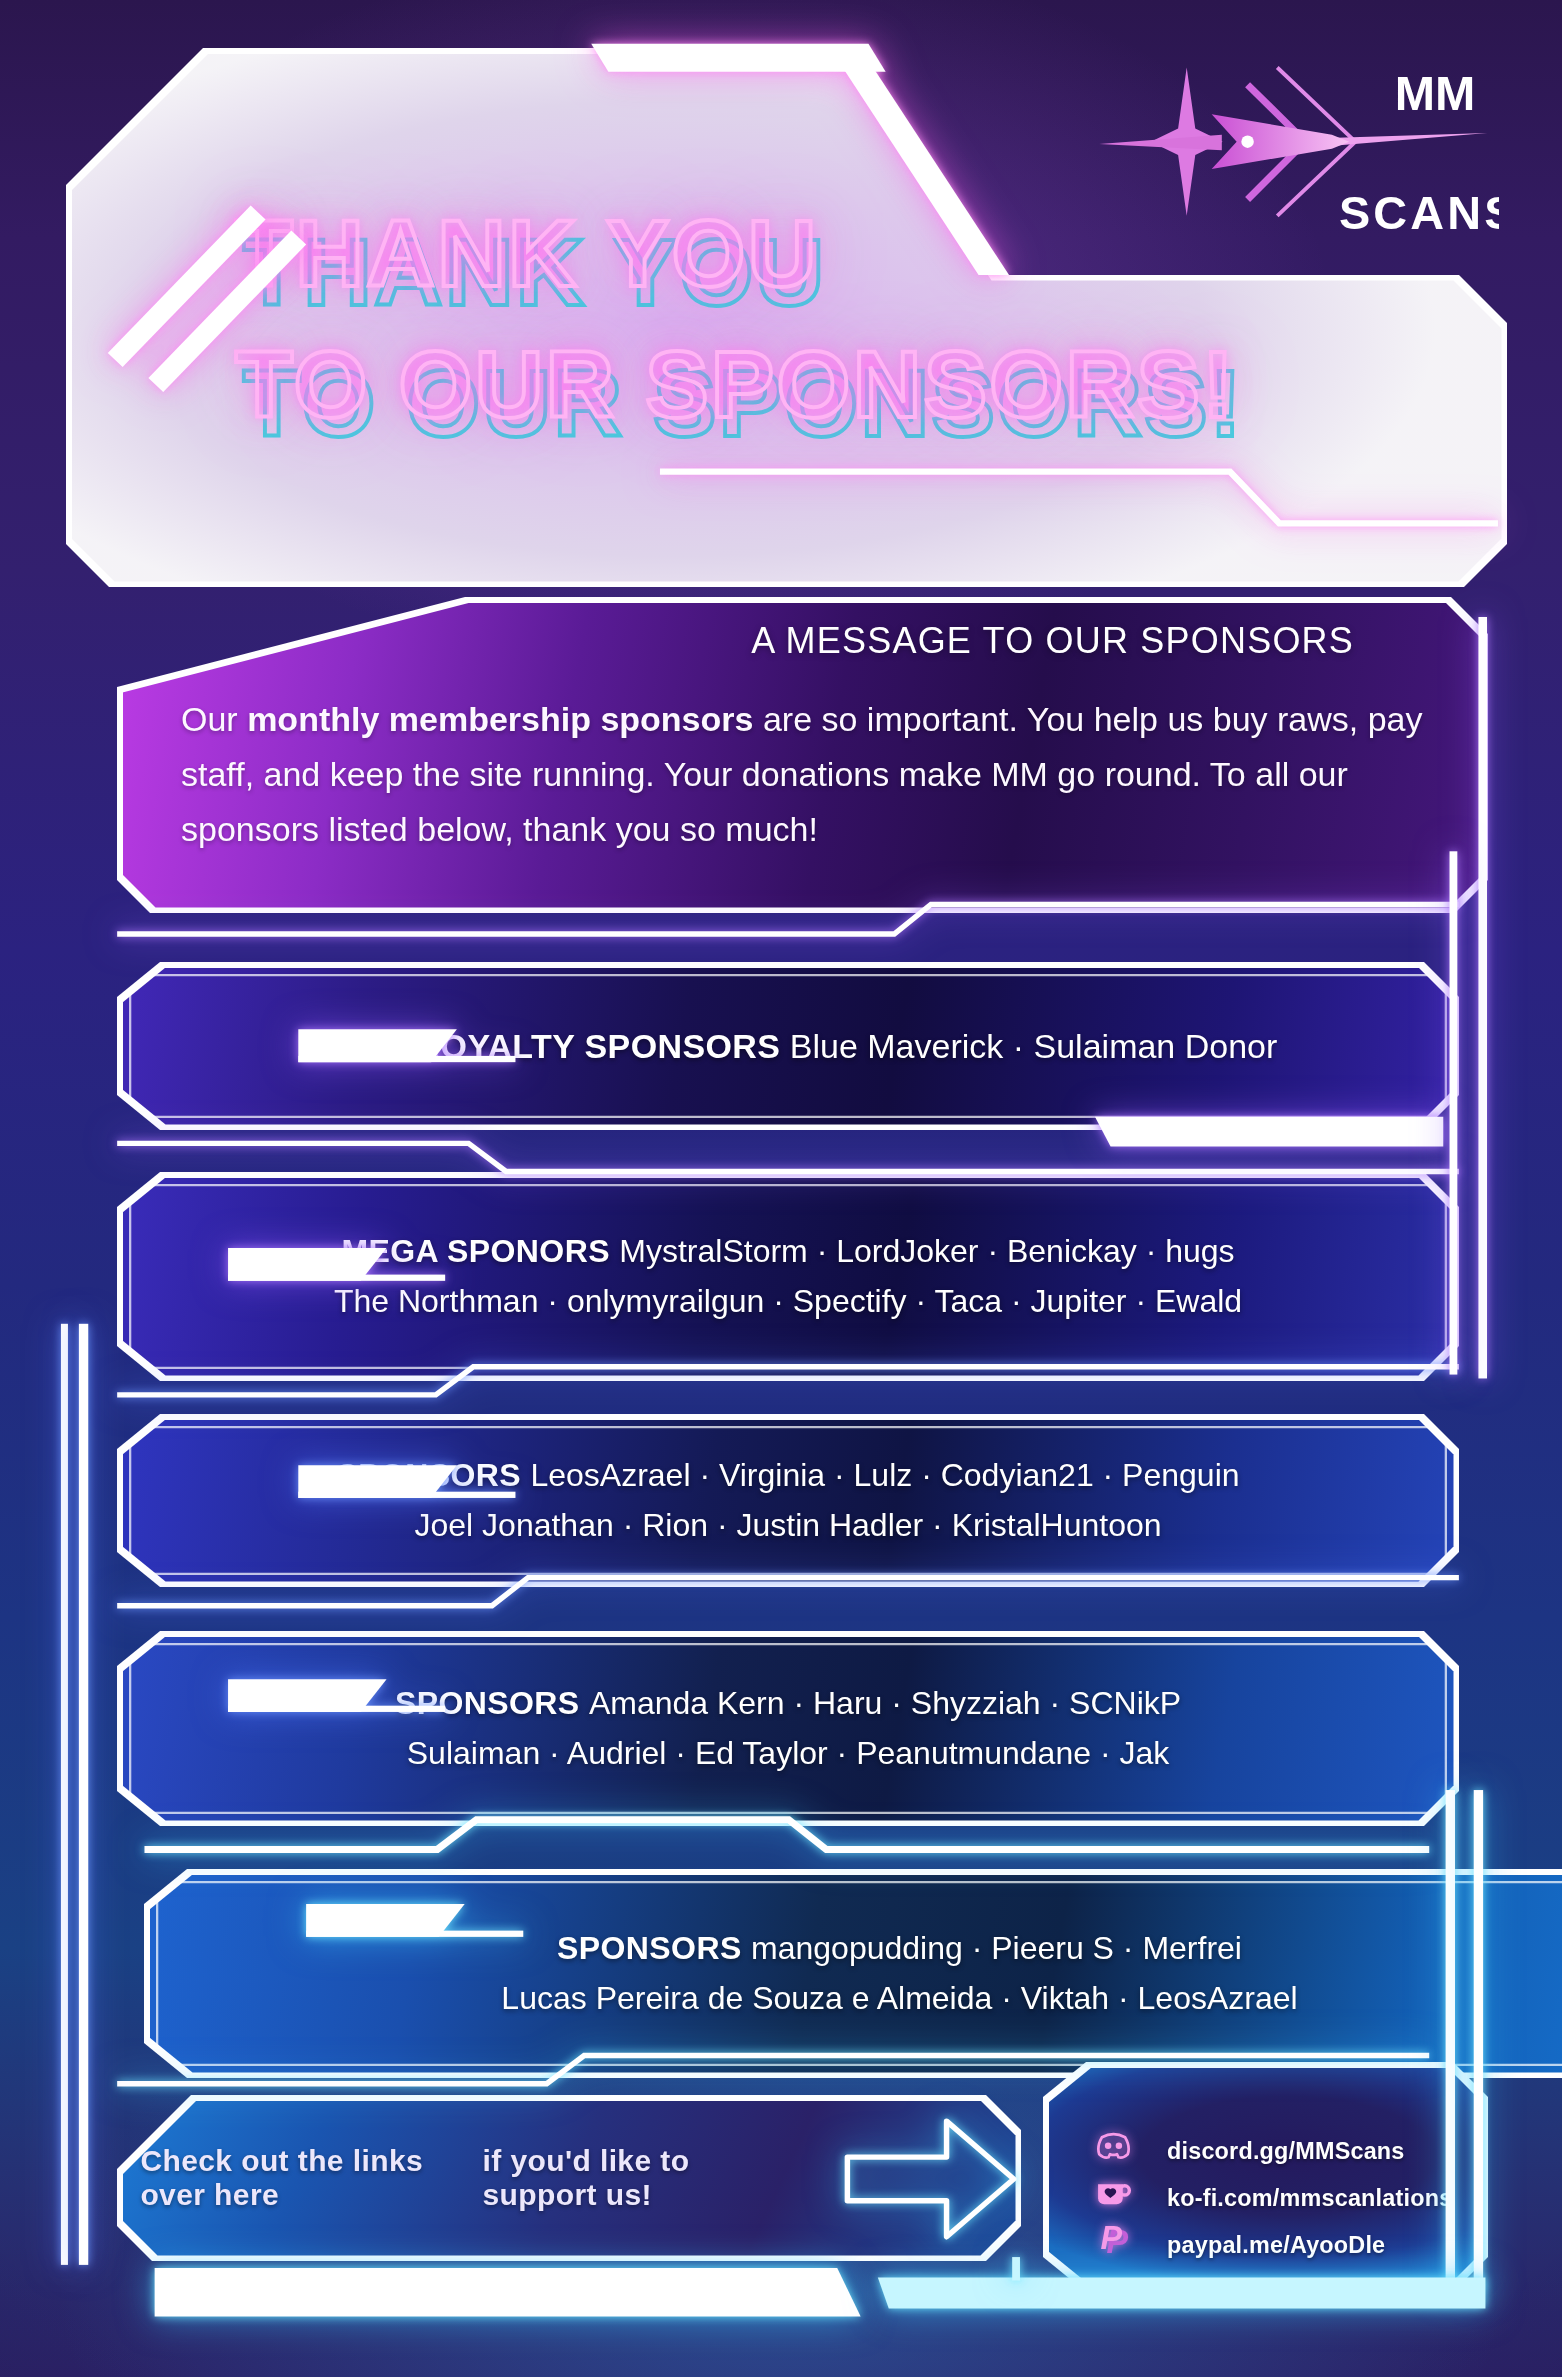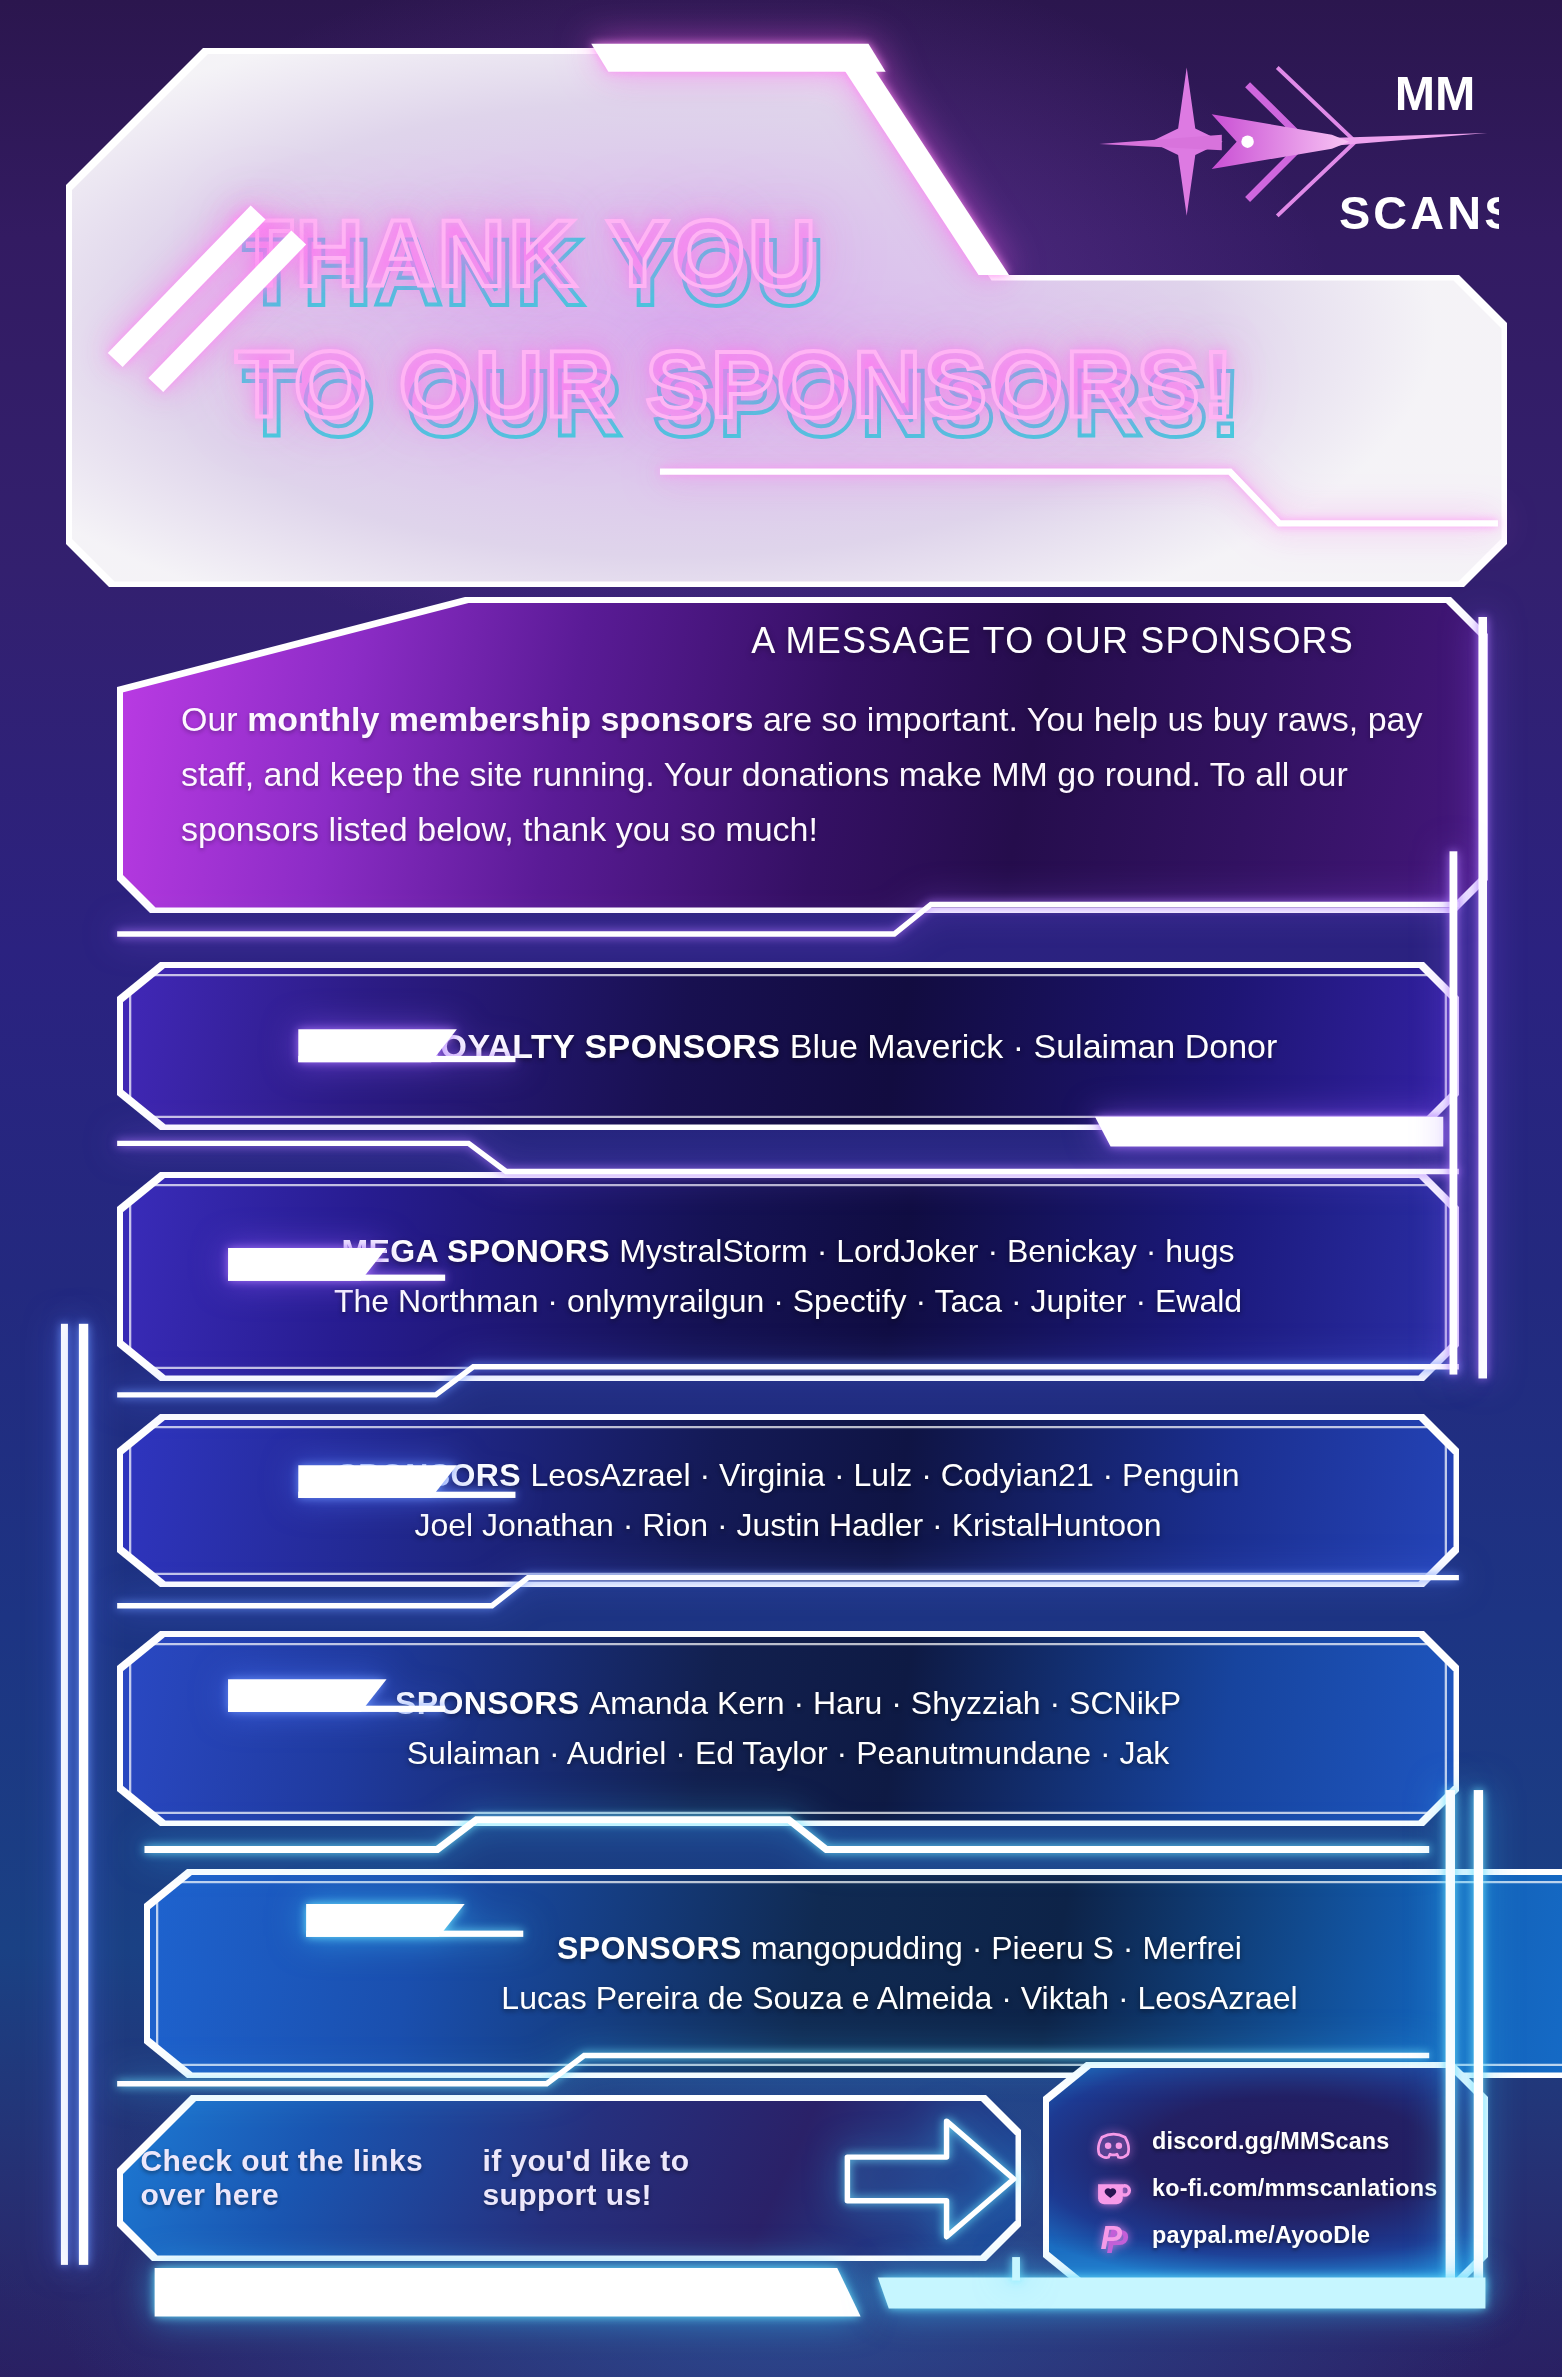--- a/index.html
+++ b/index.html
@@ -101,21 +101,21 @@
   .t-royalty .tier-text { font-size:34px; padding-left:117px; }
 
   
   .cta {
     position:absolute; left:23.4px; top:0; bottom:0; width:640px;
     display:flex; flex-direction:row; justify-content:center; align-items:center; gap:9.4px;
     font-size:30px; font-weight:700; color:#ece7fb; letter-spacing:0.4px;
     text-shadow:0 1.6px 4.7px rgba(0,0,0,.4);
   }
   .links { position:absolute; left:52px; top:66px; display:flex; flex-direction:column; gap:10.2px; }
-  .link-row { display:flex; align-items:flex-start; gap:20px; height:37px; cursor:pointer; }
+  .link-row { display:flex; align-items:flex-end; gap:35px; height:37px; cursor:pointer; }
   .link-row .licon { width:37px; height:37px; flex:0 0 37px;
     filter:drop-shadow(0 0 4.7px rgba(250,140,240,.8)); }
   .link-row .ltext { font-size:23.4px; font-weight:700; color:#fff; letter-spacing:0.2px;
     text-shadow:0 1.6px 3.9px rgba(0,0,0,.45); }
 
   .deco { position:absolute; inset:0; pointer-events:none; }
 </style>
 </head>
 <body>
 

